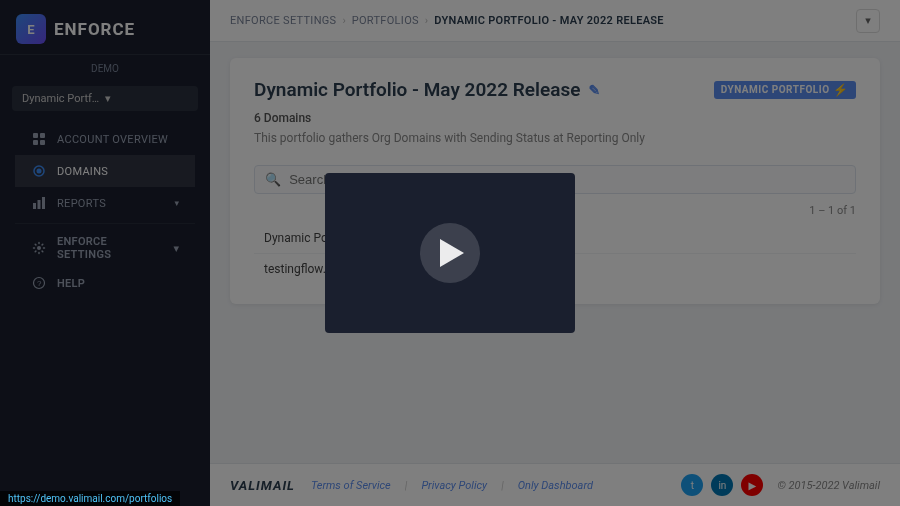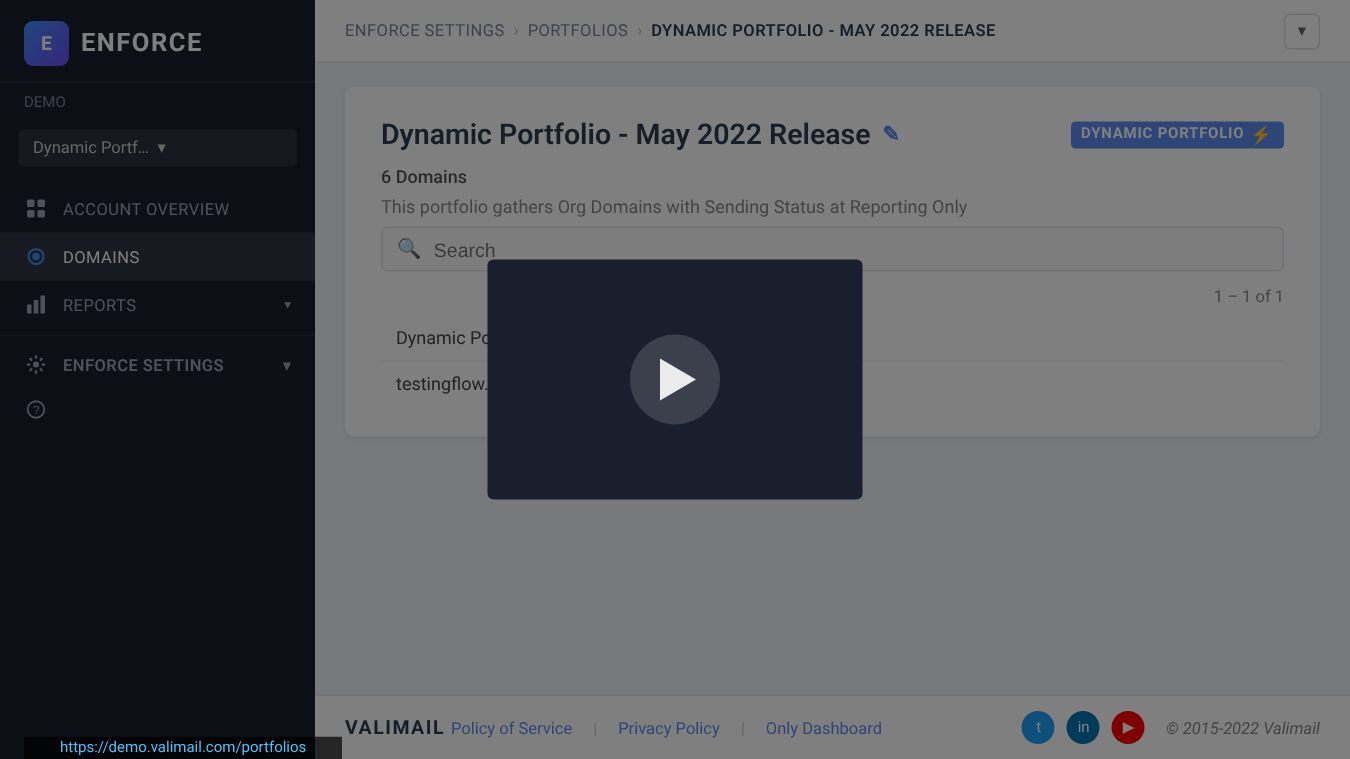--- a/index.html
+++ b/index.html
@@ -29,39 +29,40 @@
       display: flex; align-items: center; justify-content: center;
       font-weight: bold; font-size: 13px; color: white;
     }
     .logo-text {
       font-size: 17px; font-weight: 700; letter-spacing: 1px; color: #fff;
       text-transform: uppercase;
       text-align: center;
     }
     .sidebar-org {
       padding: 8px 16px 6px;
+      text-align: center;
     }
     .sidebar-org .demo-label { font-size: 10px; color: #7a8499; text-transform: uppercase; }
     .sidebar-org .org-name { font-size: 13px; color: #fff; font-weight: 600; }
 
     .portfolio-selector {
       margin: 6px 12px;
       background: rgba(255,255,255,0.08);
       border-radius: 4px;
       padding: 6px 10px;
       font-size: 11px;
       color: #ccc;
       display: flex;
       align-items: center;
       justify-content: space-between;
       cursor: pointer;
     }
     .portfolio-selector span { flex: 1; white-space: nowrap; overflow: hidden; text-overflow: ellipsis; }
 
-    .sidebar-nav { flex: 1; padding: 6px 0; }
+    .sidebar-nav { flex: 1; padding: 6px 15px; }
     .nav-item {
       display: flex; align-items: center; gap: 10px;
       padding: 8px 16px;
       font-size: 12px; color: #9aa3b5;
       cursor: pointer;
       transition: background 0.15s;
     }
     .nav-item.active { color: #fff; background: rgba(255,255,255,0.1); }
     .nav-item .nav-icon { width: 16px; height: 16px; display: flex; align-items: center; justify-content: center; flex-shrink: 0; }
     .nav-item .nav-label { flex: 1; text-transform: uppercase; font-size: 11px; letter-spacing: 0.3px; }
@@ -135,21 +136,21 @@
       background: #5b8dee;
       border-radius: 3px;
       padding: 2px 7px;
       letter-spacing: 0.5px;
       text-transform: uppercase;
       display: flex; align-items: center; gap: 4px; text-align: right;
     }
     .badge-icon { font-size: 12px; }
 
     .domain-count { font-size: 12px; color: #555; margin-bottom: 6px; font-weight: 500; }
-    .description { font-size: 12px; color: #888; margin-bottom: 6px; }
+    .description { font-size: 12px; color: #888; margin-bottom: 20px; }
 
     
     .search-bar {
       display: flex; align-items: center;
       border: 1px solid #dde3ed;
       border-radius: 4px;
       padding: 6px 10px;
       margin-bottom: 10px;
       background: #fafbfc;
     }
@@ -215,25 +216,25 @@
     }
     .play-triangle {
       width: 0; height: 0;
       border-top: 14px solid transparent;
       border-bottom: 14px solid transparent;
       border-left: 24px solid rgba(255,255,255,0.9);
       margin-left: 4px;
     }
     .status-bar {
       position: fixed;
-      bottom: 0; left: 16px;
+      bottom: 0; left: 0;
       background: rgba(0,0,0,0.7);
       color: #4fc3f7;
       font-size: 10px;
-      padding: 2px 24px;
+      padding: 2px 8px;
       z-index: 9999;
       text-align: right;
     }
   </style>
 </head>
 <body>
 
 <div class="sidebar">
   <div class="sidebar-logo">
     <div class="logo-mark">E</div>
@@ -298,20 +299,21 @@
     </div>
 
 
     <div class="nav-group-item">
       <span class="nav-icon">
         <svg width="14" height="14" viewBox="0 0 14 14" fill="none">
           <circle cx="7" cy="7" r="5.5" stroke="#9aa3b5" stroke-width="1.2"></circle>
           <text x="5" y="10" font-size="8" fill="#9aa3b5" font-family="sans-serif">?</text>
         </svg>
       </span>
+      <span class="nav-label">Help</span>
     </div>
   </nav>
 </div>
 
 <div class="main">
 
   <div class="topbar">
     <div class="breadcrumb">
       <span class="bc-item">Enforce Settings</span>
       <span class="bc-sep">›</span>
@@ -356,24 +358,24 @@
           </tr>
           <tr>
             <td>testingflow.com</td>
           </tr>
         </tbody>
       </table>
     </div>
   </div>
 
   <div class="footer">
-    <div style="display:flex; align-items:center; gap:4px;">
+    <div style="display:flex; align-items:center; gap:16px;font-style:italic;">
       <div class="footer-logo">VALIMAIL</div>
       <div class="footer-links">
-        <span>Policy of Service</span>
+        <span>Terms of Service</span>
         <span style="color:#ccc;">|</span>
         <span>Privacy Policy</span>
         <span style="color:#ccc;">|</span>
         <span>Only Dashboard</span>
       </div>
     </div>
     <div style="display:flex; align-items:center; gap:14px;">
       <div class="footer-social">
         <div class="social-icon social-twitter">t</div>
         <div class="social-icon social-linkedin">in</div>

